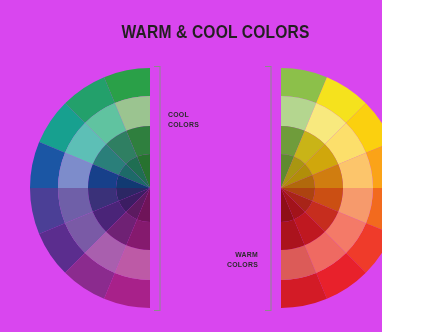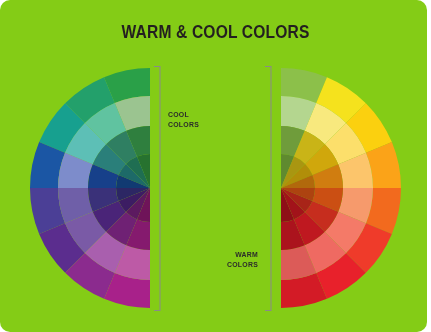--- a/index.html
+++ b/index.html
@@ -2,26 +2,25 @@
 <html><head>
 <meta charset="utf-8">
 <style>
   html, body {
     margin: 0;
     padding: 0;
     background: #ffffff;
   }
   #page {
     position: relative;
-    width: 427px;
+    width: 382px;
     height: 332px;
-    background: #84cc16;
+    background: #d946ef;
     overflow: hidden;
     font-family: "Liberation Sans", sans-serif;
-    border-radius: 10px;
   }
   #title {
     position: absolute;
     left: 0;
     top: 21px;
     width: 431px;
     text-align: center;
     font-family: "Liberation Sans", sans-serif;
     font-weight: bold;
     font-size: 19px;

